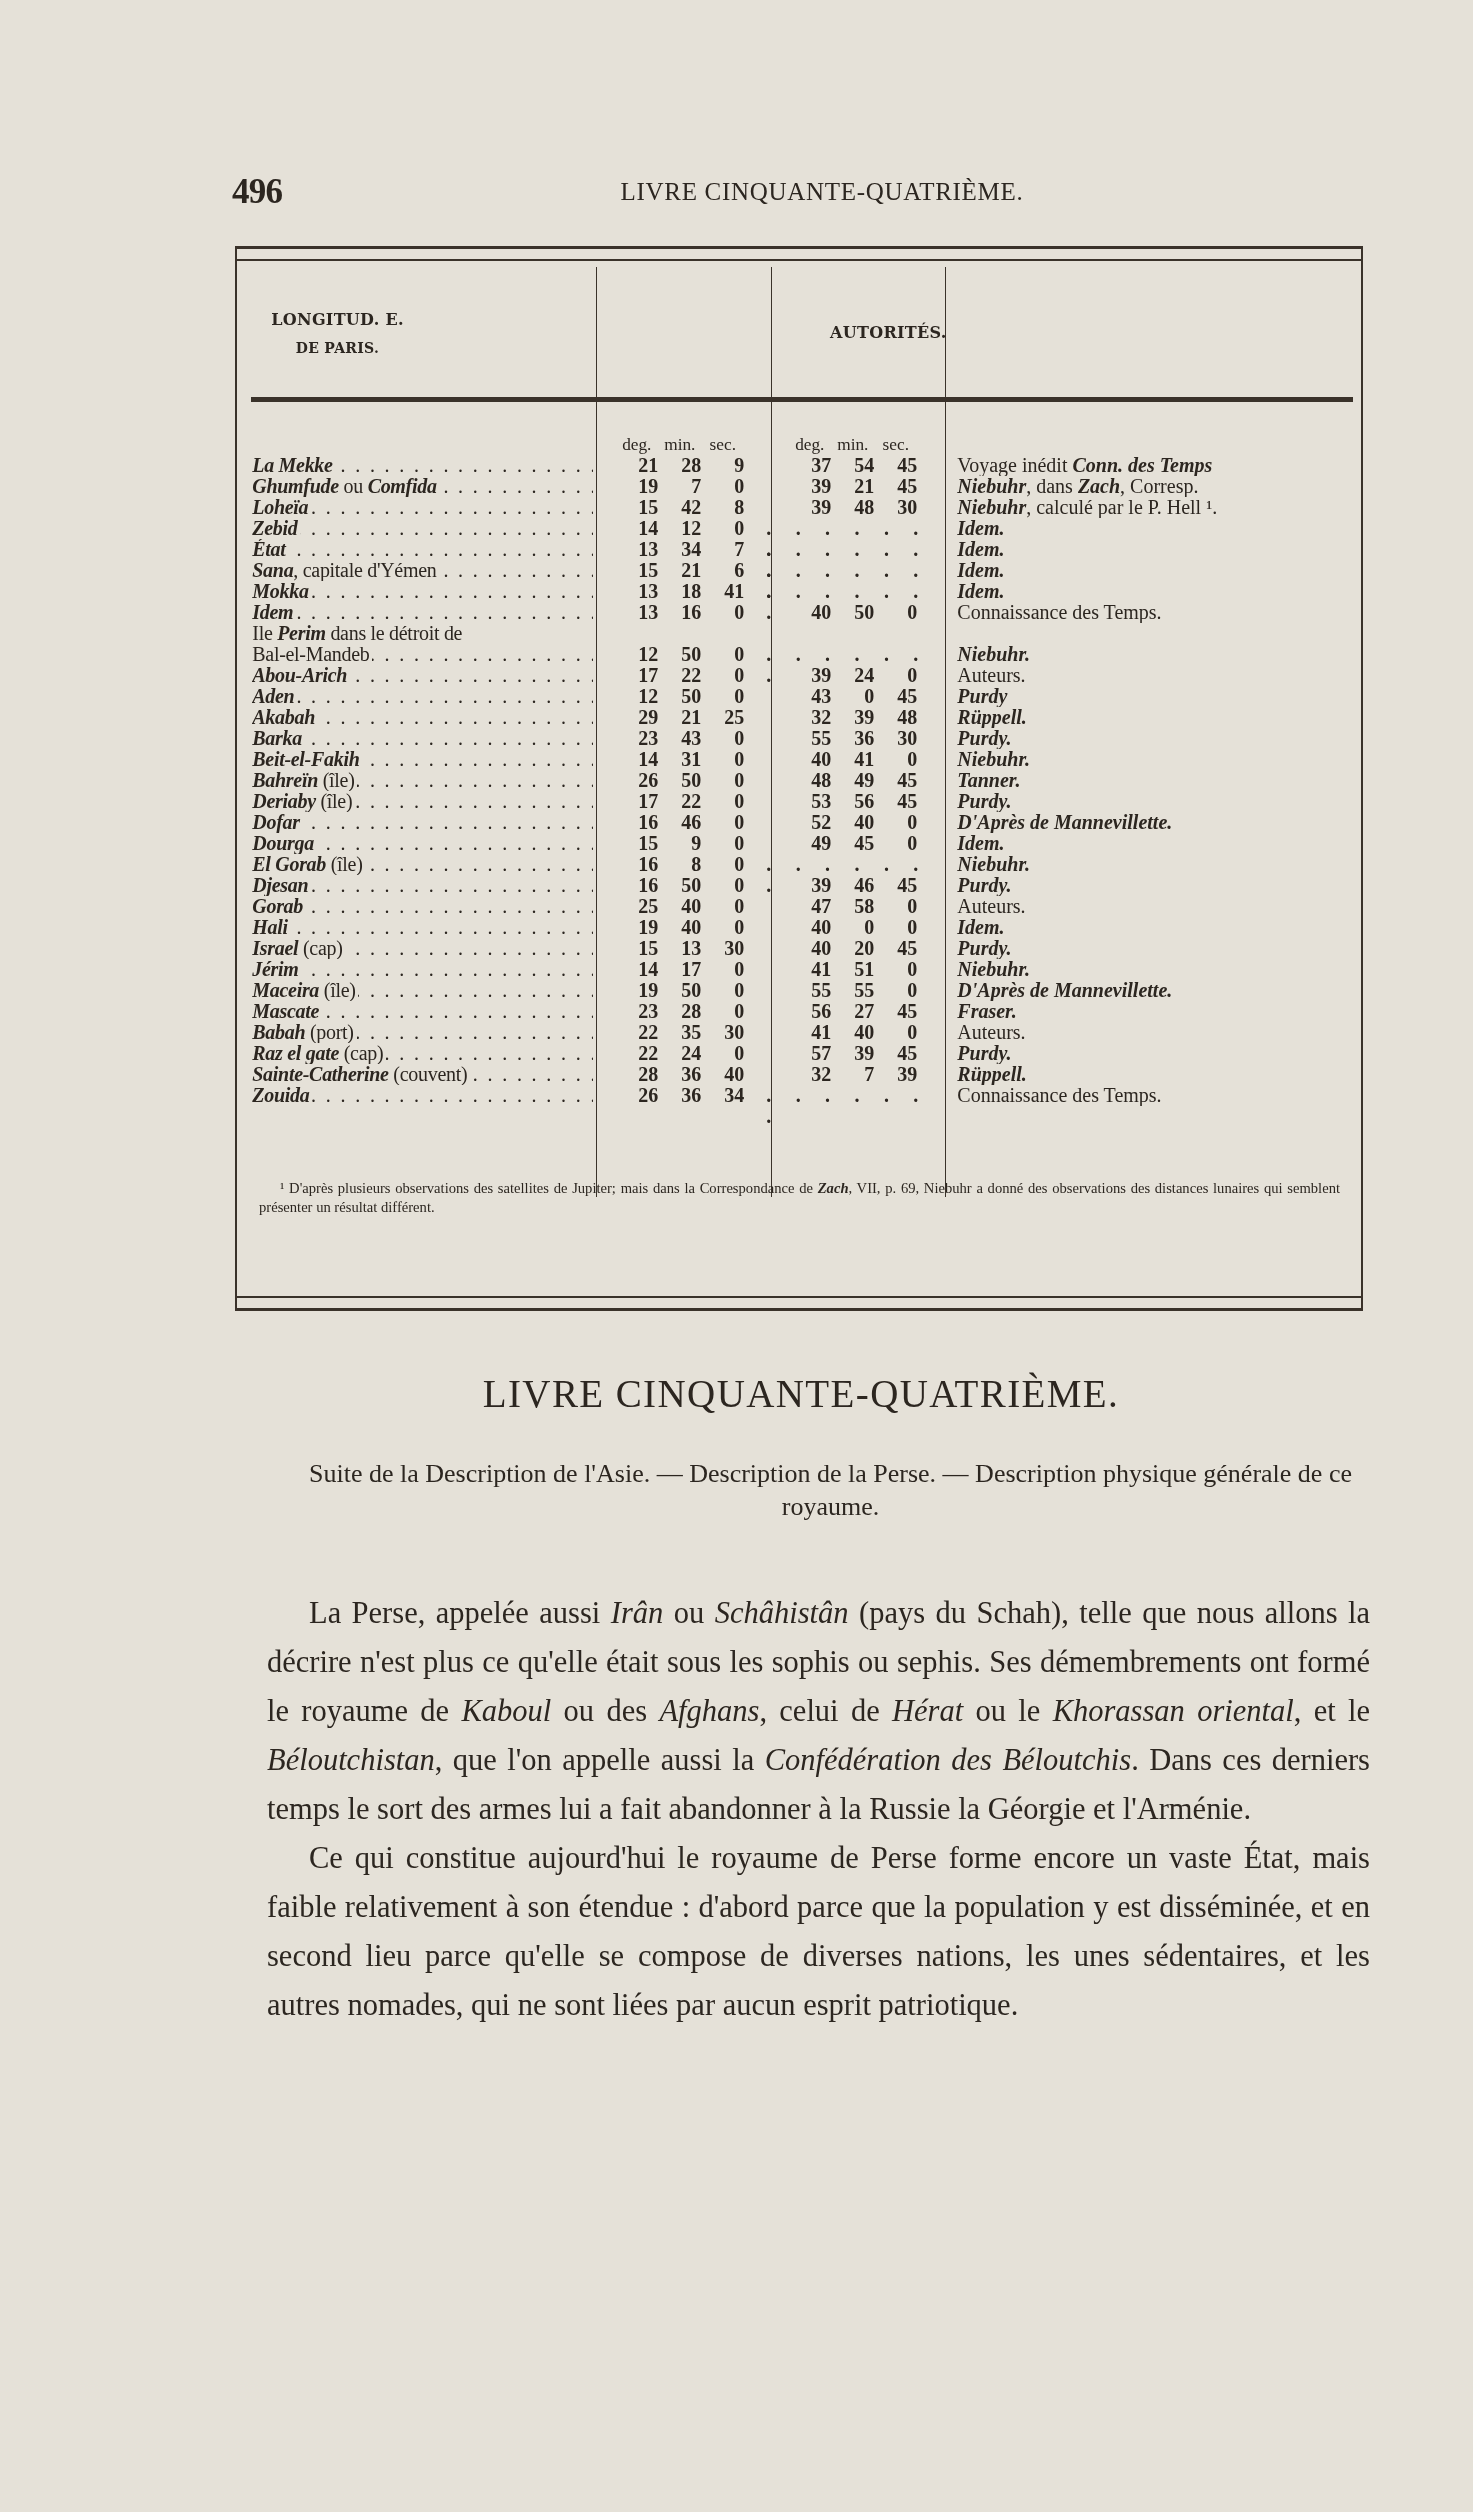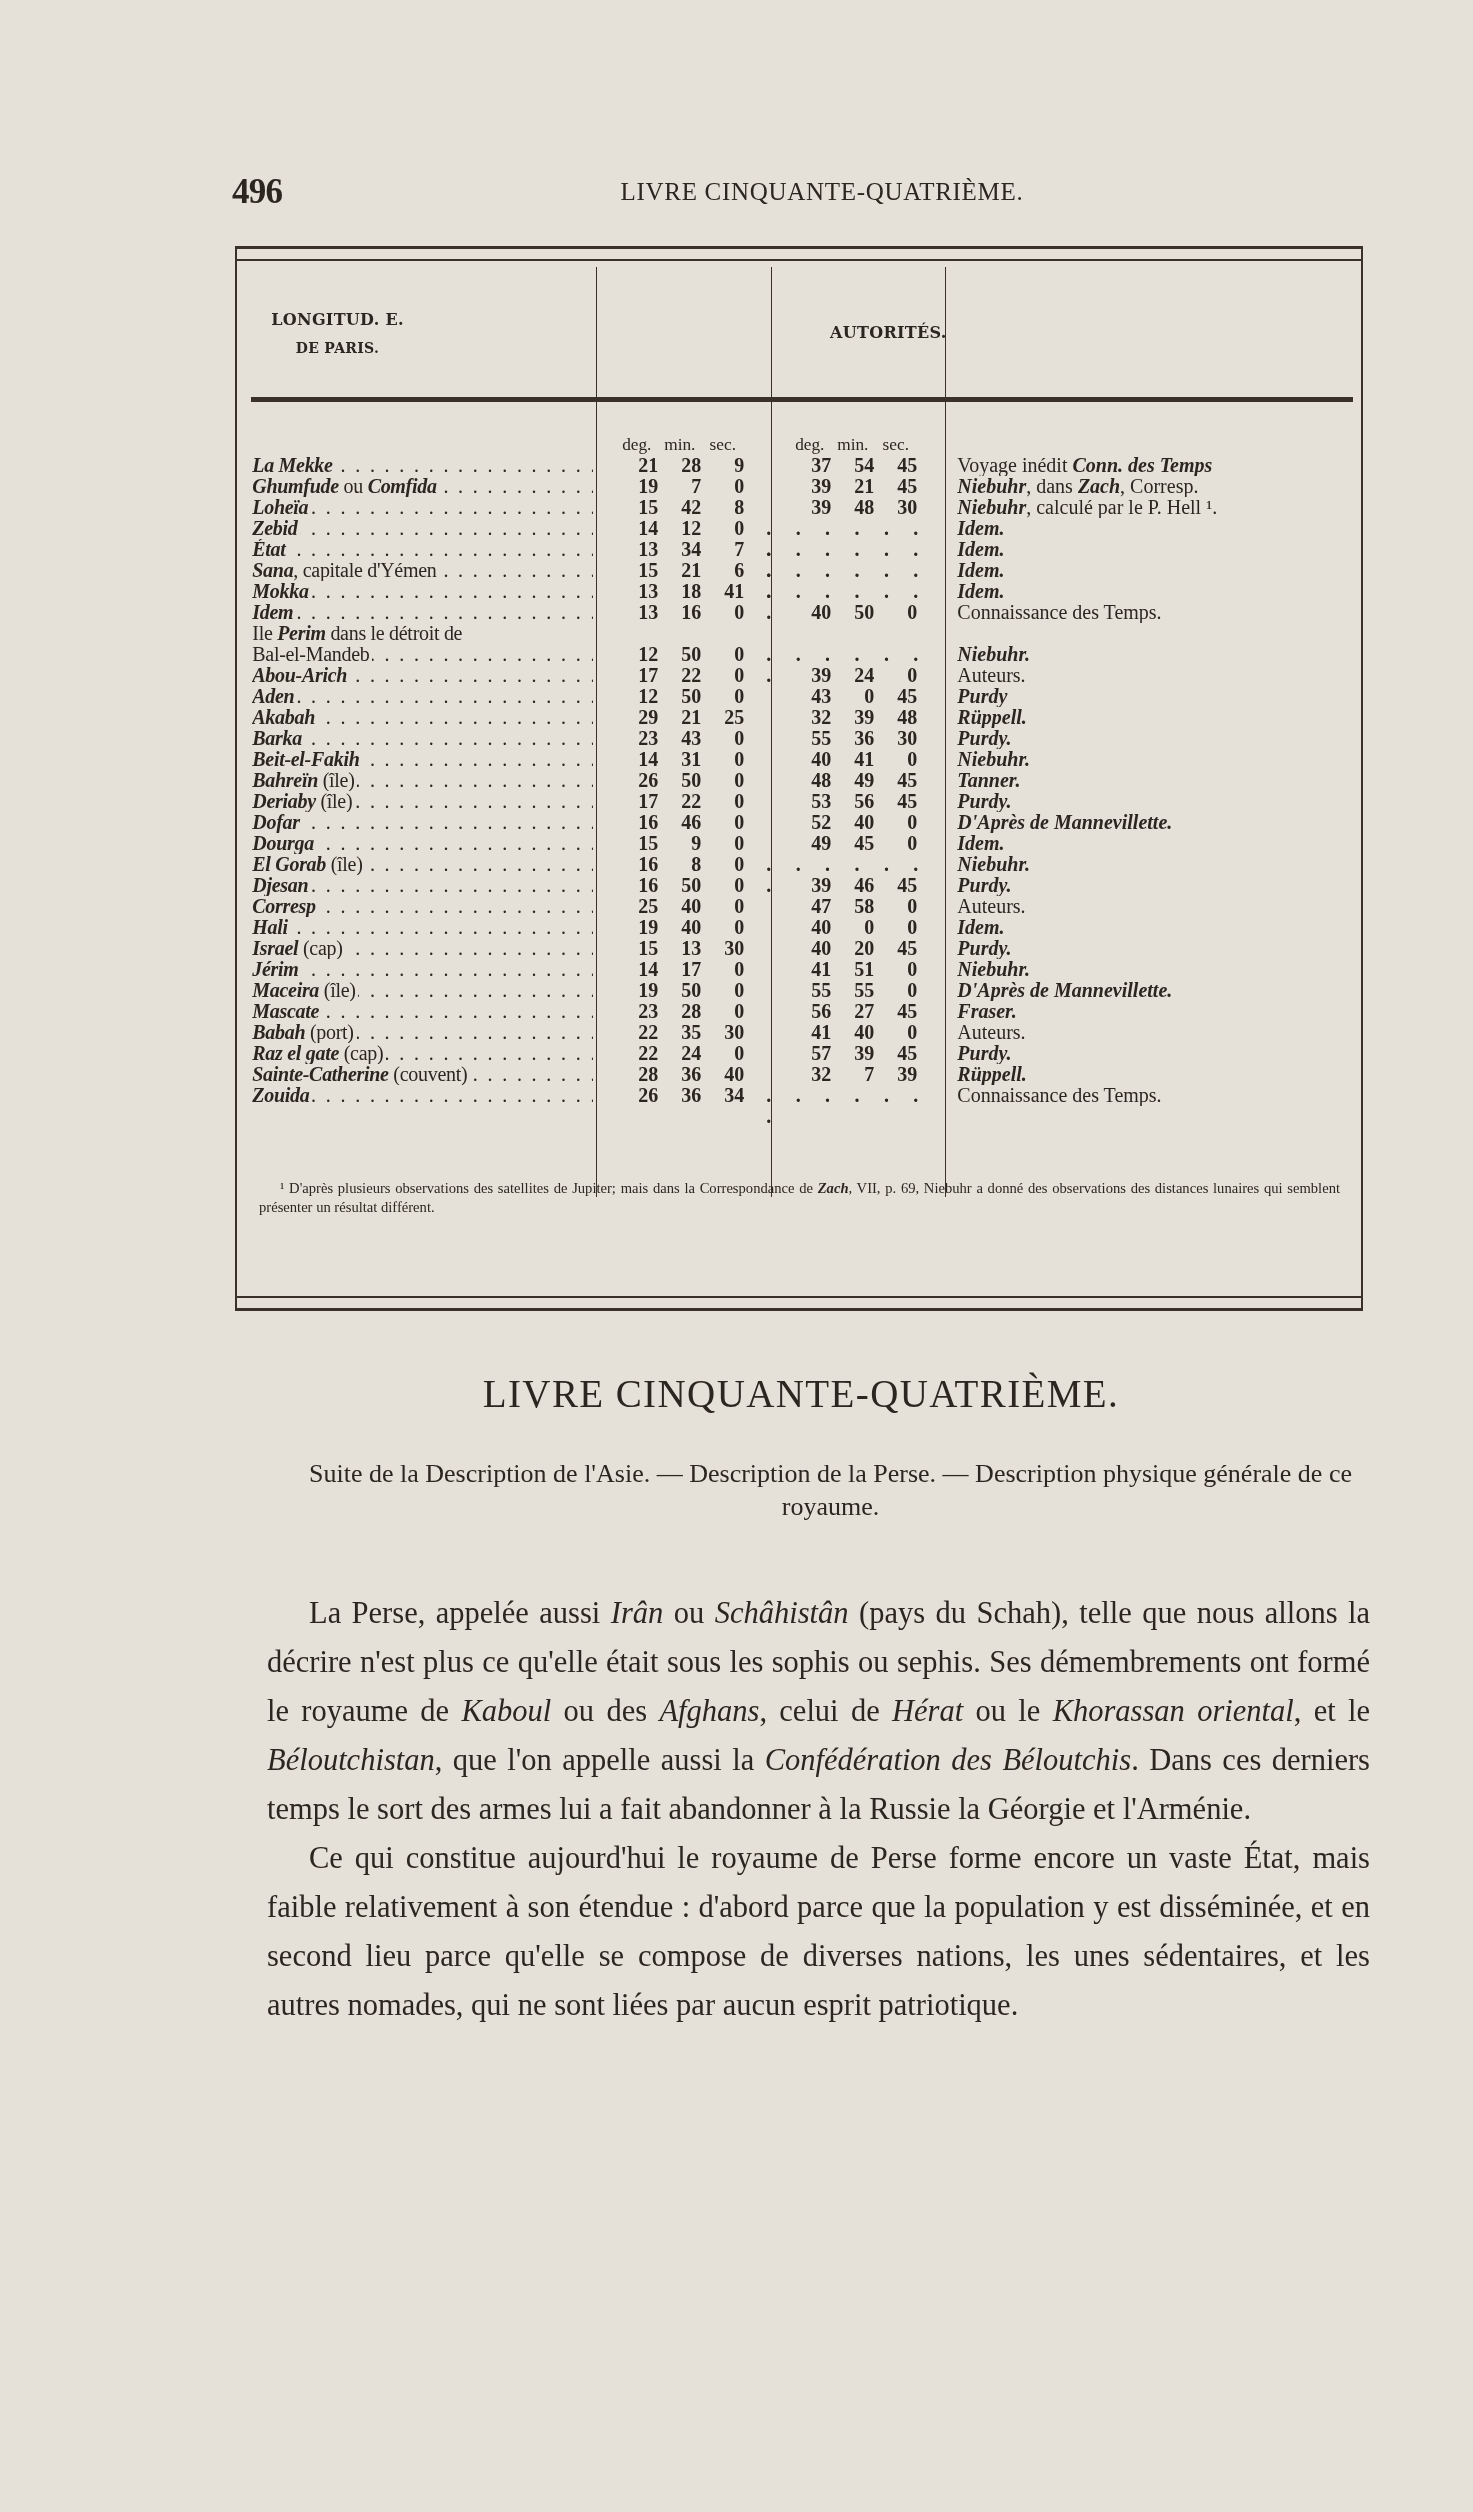--- a/index.html
+++ b/index.html
@@ -414,21 +414,21 @@
           <span class="num">0</span>
         </div>
         <div class="cell-lon">
           <span class="num">39</span>
           <span class="num">46</span>
           <span class="num">45</span>
         </div>
         <div class="cell-auth"><span class="it">Purdy.</span></div>
       </div>
       <div class="row">
-        <div class="cell-name" style="z-index: 0;"><span class="dots" style="z-index: -1; text-align: right;">............................................................</span><span class="nm" style="position: relative;"><span class="it">Corresp</span></span></div>
+        <div class="cell-name" style="z-index: 0;"><span class="dots" style="z-index: -1; text-align: right;">............................................................</span><span class="nm" style="position: relative;"><span class="it">Gorab</span></span></div>
         <div class="cell-lat">
           <span class="num">25</span>
           <span class="num">40</span>
           <span class="num">0</span>
         </div>
         <div class="cell-lon">
           <span class="num">47</span>
           <span class="num">58</span>
           <span class="num">0</span>
         </div>

